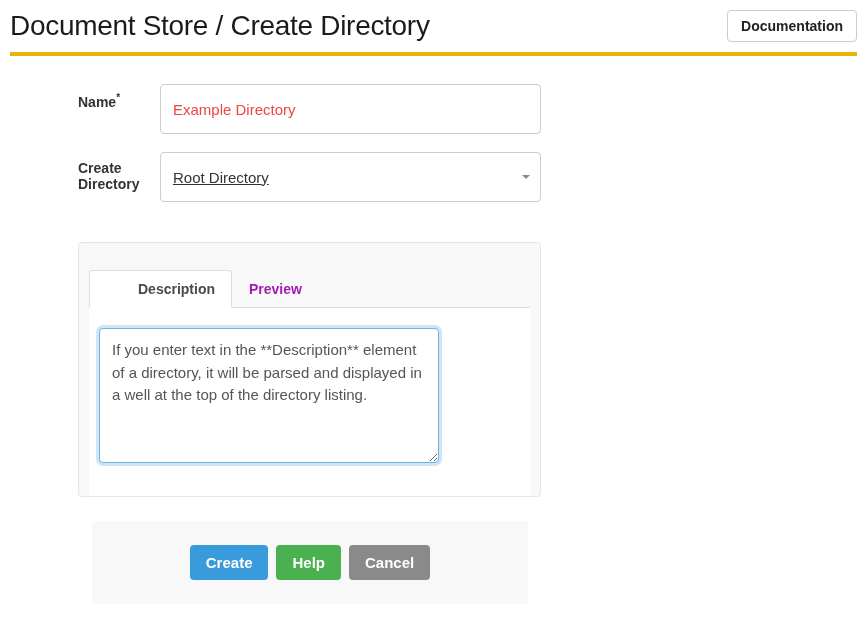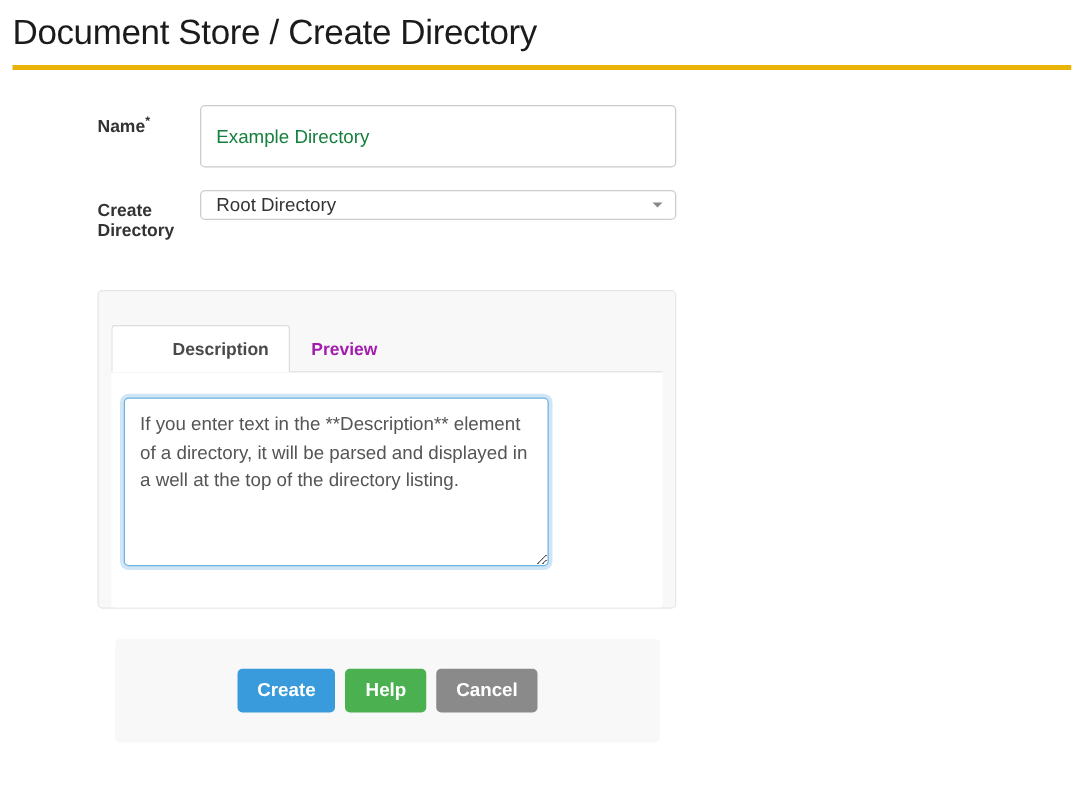--- a/index.html
+++ b/index.html
@@ -61,33 +61,34 @@
       font-size: 10px;
       vertical-align: super;
     }
     .text-input {
       width: 381px;
       height: 38px;
       padding: 24px 12px;
       font-size: 15px;
       border: 1px solid #ccc;
       border-radius: 4px;
-      color: #15803d;
+      color: #ef4444;
     }
     .select-wrapper {
       width: 381px;
-      height: 24px;
+      height: 50px;
       border: 1px solid #ccc;
       border-radius: 4px;
       display: flex;
       align-items: center;
       justify-content: space-between;
       padding: 0 10px 0 12px;
       background: #fff;
       cursor: pointer;
+      text-decoration: underline;
     }
     .select-value {
       font-size: 15px;
       color: #333;
     }
     .select-caret {
       width: 0;
       height: 0;
       border-left: 4px solid transparent;
       border-right: 4px solid transparent;
@@ -175,20 +176,21 @@
     .btn-help {
       background: #4bb04f;
     }
   </style>
 </head>
 <body>
 
 <div class="container">
   <div class="header-row">
     <h1 class="page-title">Document Store / Create Directory</h1>
+    <button class="doc-btn">Documentation</button>
   </div>
 
   <div class="form-area">
 
     <div class="form-row">
       <div class="form-label">
         <span>Name</span><span class="req">*</span>
       </div>
       <input type="text" class="text-input" value="Example Directory" style="">
     </div>

